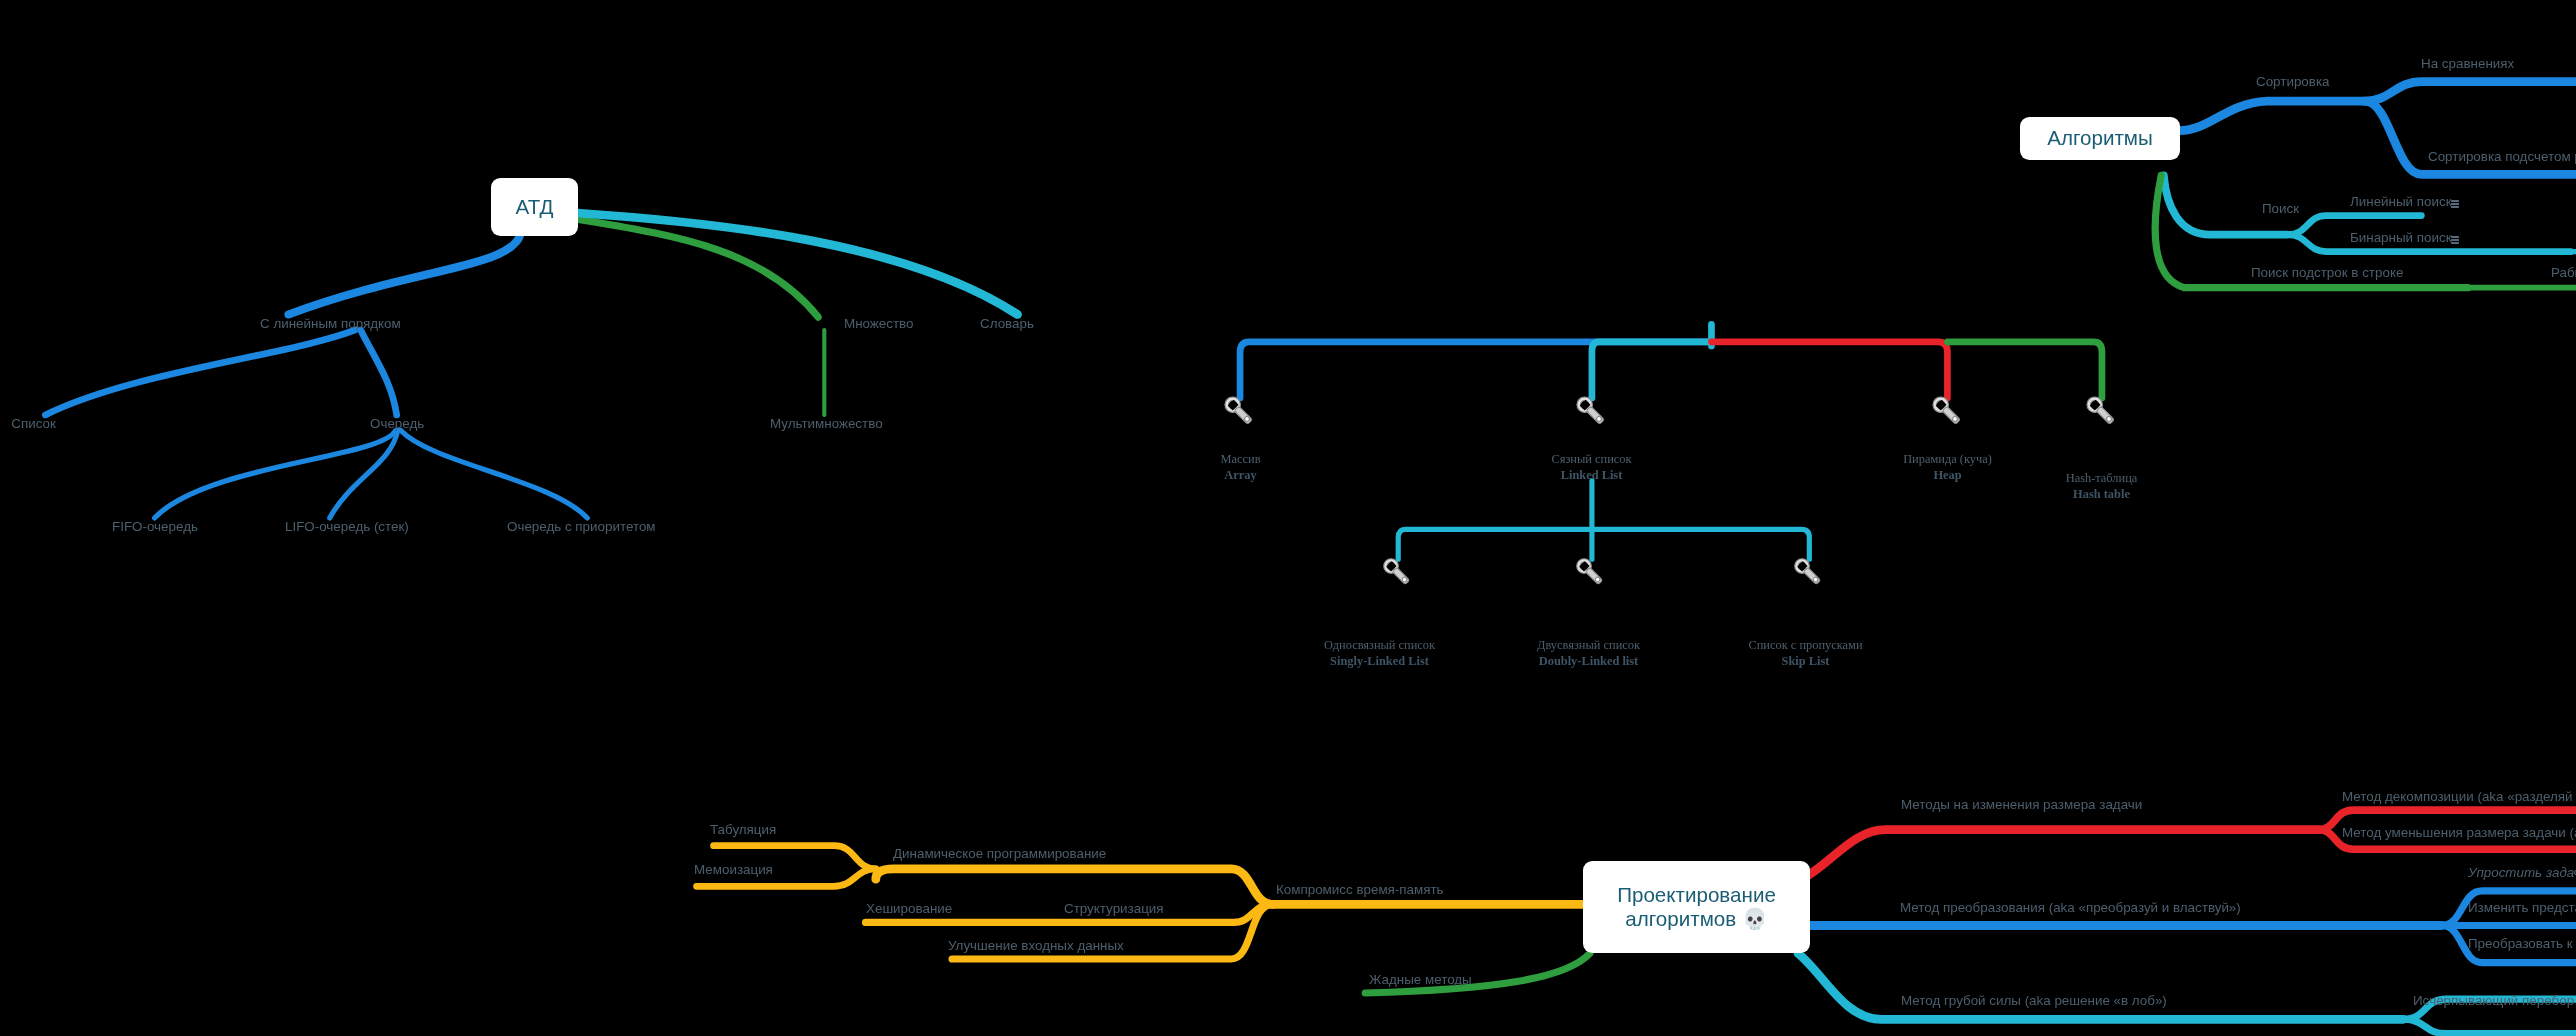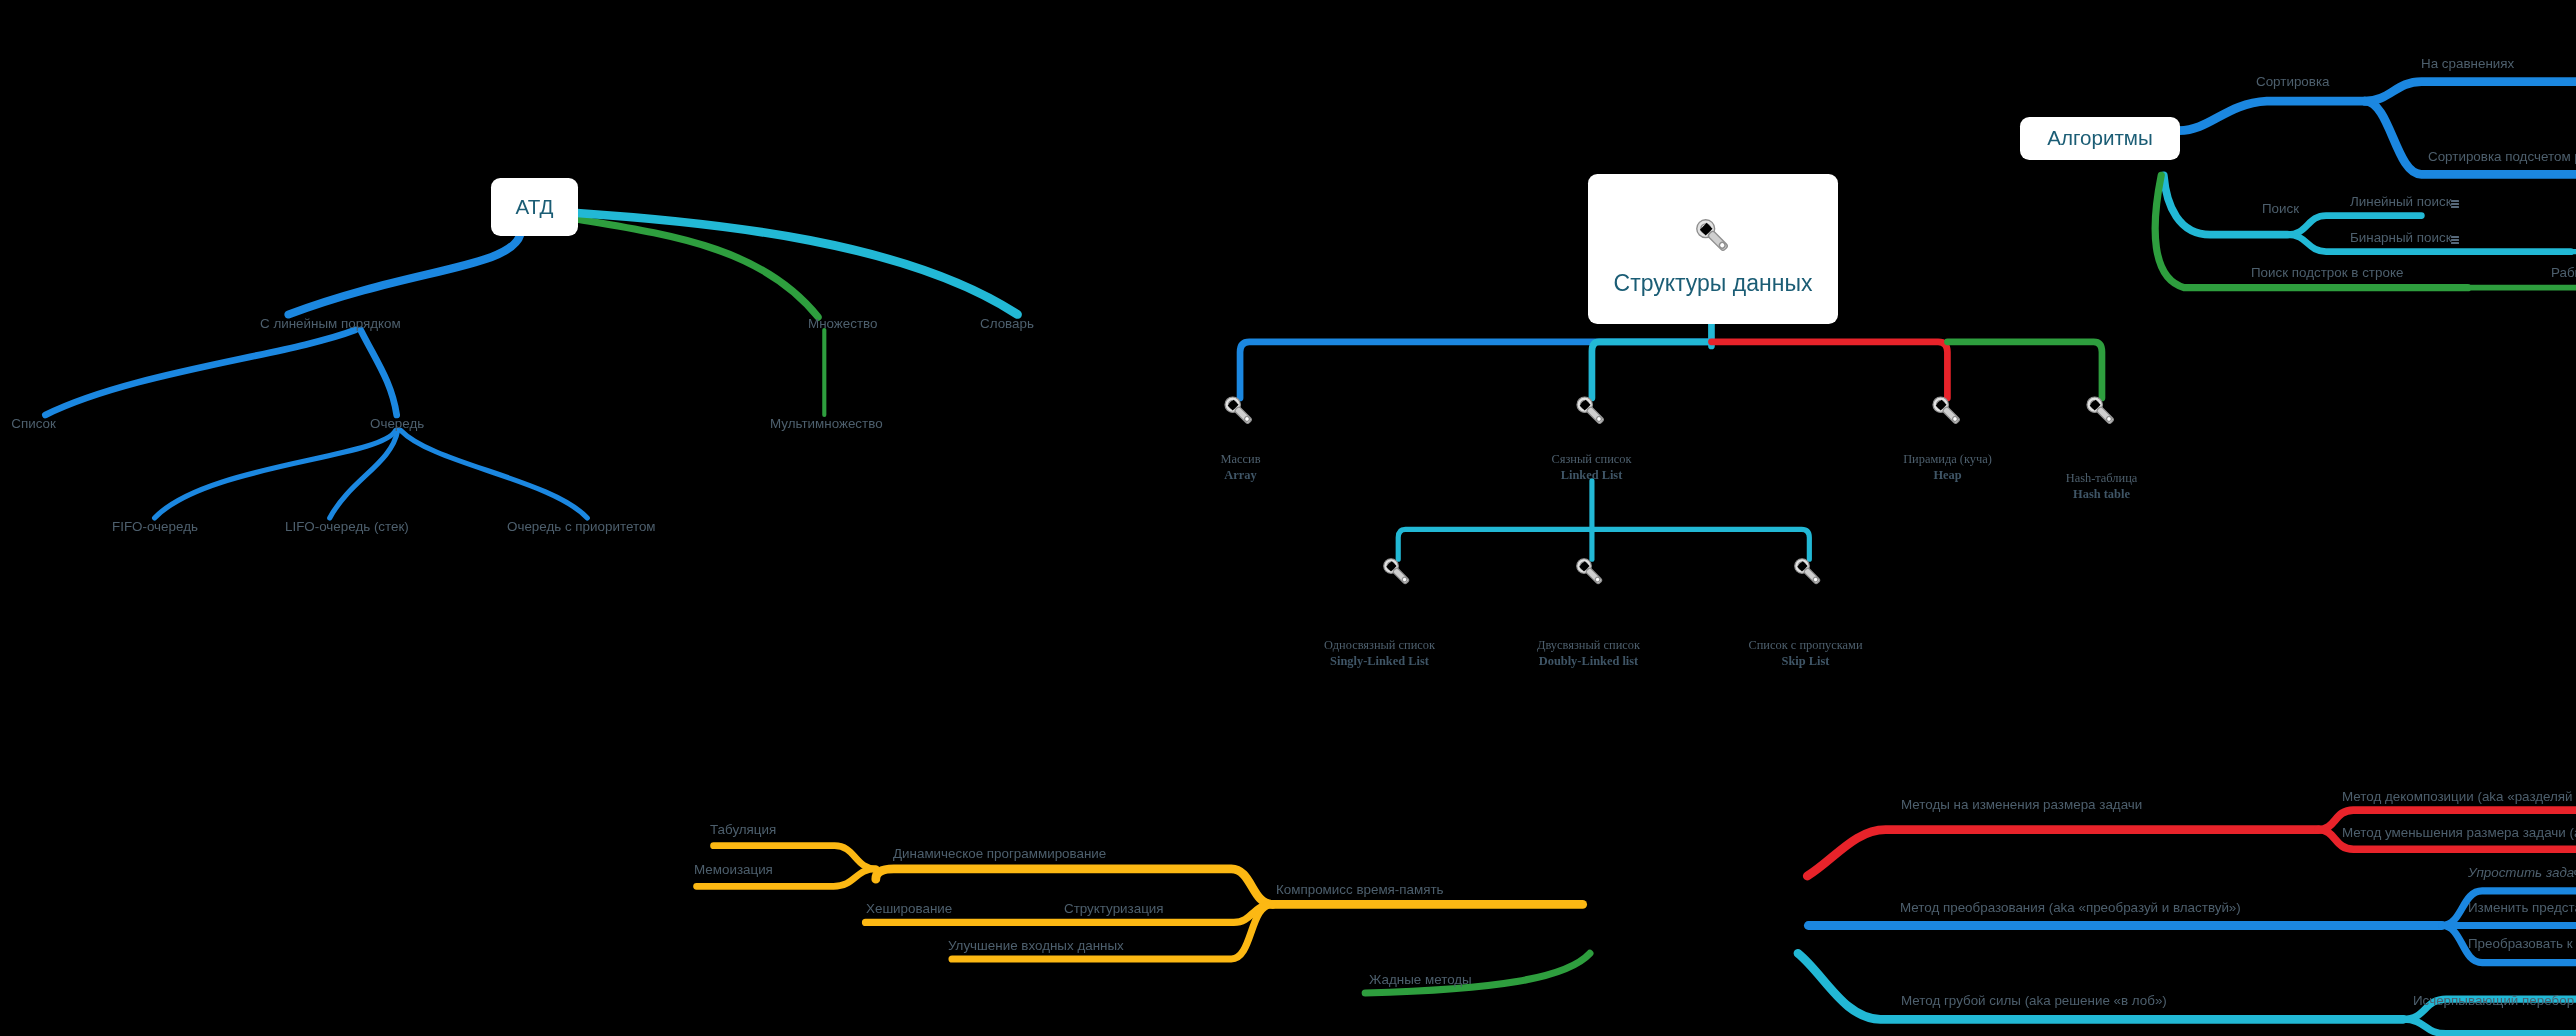--- a/index.html
+++ b/index.html
@@ -90,46 +90,37 @@
       <path stroke="#22b8d5" stroke-width="17" d="M3490 1850 C 3540 1890, 3580 1978, 3650 1978 L 4665 1978"></path>
       <path stroke="#22b8d5" stroke-width="14" d="M4665 1978 C 4710 1978, 4705 1939, 4748 1939 L 5290 1939"></path>
       <path stroke="#22b8d5" stroke-width="14" d="M4665 1978 C 4710 1978, 4705 2006, 4748 2006 L 5250 2006"></path>
     </g>
   </svg>
 
   <div class="node-box" style="left:491px;top:178px;width:87px;height:58px;">
     <div class="title" style="font-size:20.6px;">АТД</div>
   </div>
 
-  <div class="node-box" style="left:1588px;top:174px;width:250px;height:150px;padding-top:13.4px;">
-    <span style="display:block;margin-bottom:9.3px;">
-      <svg width="44" height="44" viewBox="0 0 64 64">
-        <g transform="rotate(-45 32 32)">
-          <path d="M32 4 a13 13 0 1 0 0 26 a13 13 0 1 0 0 -26 z M32 10 a7 7 0 1 1 0 14 a7 7 0 1 1 0 -14z" fill="#e2e2e2" stroke="#8f8f8f" stroke-width="2"></path>
-          <rect x="25" y="12" width="14" height="12" fill="#000"></rect>
-          <rect x="26.5" y="26" width="11" height="32" rx="4" fill="#cfcfcf" stroke="#8f8f8f" stroke-width="2"></rect>
-          <circle cx="32" cy="51" r="4" fill="#fff" stroke="#8f8f8f" stroke-width="2"></circle>
-        </g>
-      </svg>
-    </span>
-    <div class="title" style="font-size:23px;">Структуры данных</div>
-  </div>
 
   <div class="node-box" style="left:2020px;top:117px;width:160px;height:43px;">
     <div class="title" style="font-size:20.6px;">Алгоритмы</div>
   </div>
 
+  <div class="node-box" style="left:1583px;top:861px;width:227px;height:92px;">
+    <div class="title" style="font-size:20.6px;">Проектирование</div>
+    <div class="title" style="font-size:20.6px;">алгоритмов 💀</div>
+  </div>
 
   <div class="lbl" style="left:260px;top:317px;font-size:13.4px;">С линейным порядком</div>
   <div class="lbl" style="left:11.3px;top:417px;font-size:13.4px;">Список</div>
   <div class="lbl" style="left:370px;top:417px;font-size:13.4px;">Очередь</div>
   <div class="lbl" style="left:112px;top:520px;font-size:13.4px;">FIFO-очередь</div>
   <div class="lbl" style="left:285px;top:520px;font-size:13.4px;">LIFO-очередь (стек)</div>
   <div class="lbl" style="left:507px;top:520px;font-size:13.4px;">Очередь с приоритетом</div>
-  <div class="lbl" style="left:808px;top:317px;font-size:13.4px;">Множество</div>
+  <div class="lbl" style="left:844px;top:317px;font-size:13.4px;">Множество</div>
   <div class="lbl" style="left:770px;top:417px;font-size:13.4px;">Мультимножество</div>
   <div class="lbl" style="left:980px;top:317px;font-size:13.4px;">Словарь</div>
 
   <span class="wrench" style="left:1220px;top:392px;">
     <svg width="38" height="38" viewBox="0 0 64 64">
         <g transform="rotate(-45 32 32)">
       <path d="M32 4 a13 13 0 1 0 0 26 a13 13 0 1 0 0 -26 z M32 10 a7 7 0 1 1 0 14 a7 7 0 1 1 0 -14z" fill="#e2e2e2" stroke="#8f8f8f" stroke-width="2"></path>
       <rect x="25" y="12" width="14" height="12" fill="#000"></rect>
       <rect x="26.5" y="26" width="11" height="32" rx="4" fill="#cfcfcf" stroke="#8f8f8f" stroke-width="2"></rect>
       <circle cx="32" cy="51" r="4" fill="#fff" stroke="#8f8f8f" stroke-width="2"></circle>

